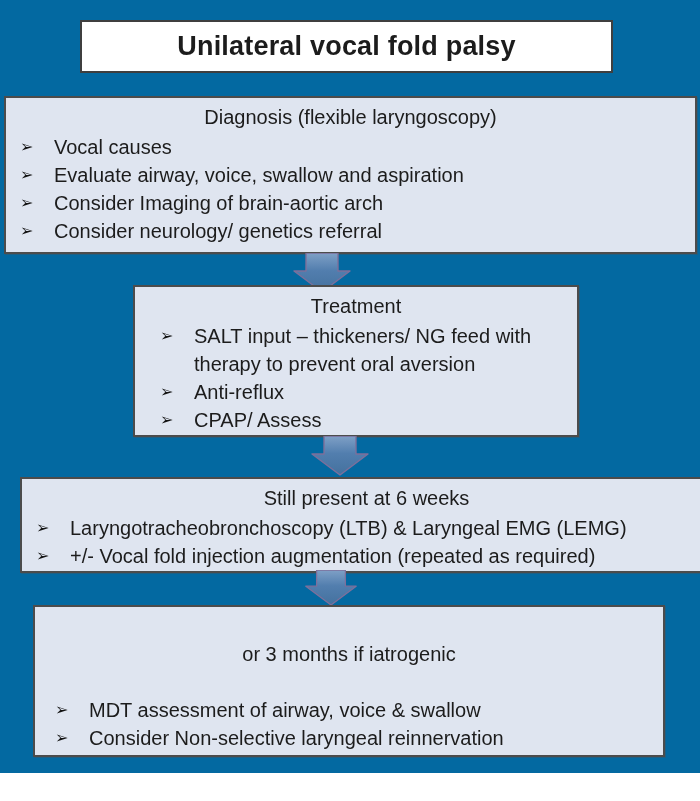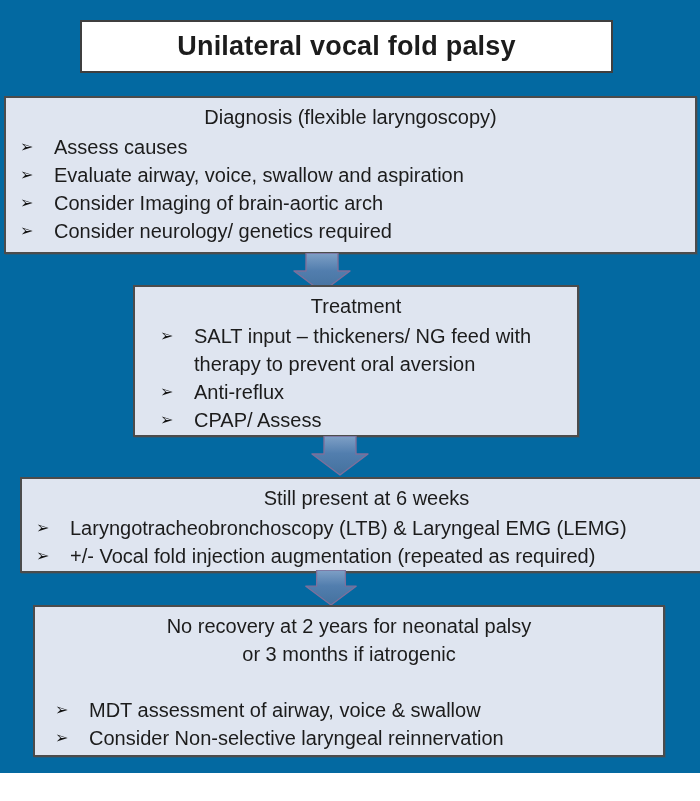--- a/index.html
+++ b/index.html
@@ -95,33 +95,33 @@
     <div class="title-text">Unilateral vocal fold palsy</div>
   </div>
 
   <div class="flow-box box-diagnosis">
     <div class="box-heading">
       <b>Diagnosis</b><span> (flexible laryngoscopy)</span>
     </div>
     <div class="bullet-list">
       <div class="bullet-item">
         <span class="bullet-glyph">➢</span>
-        <span class="bullet-text">Assess causes</span>
+        <span class="bullet-text">Vocal causes</span>
       </div>
       <div class="bullet-item">
         <span class="bullet-glyph">➢</span>
         <span class="bullet-text">Evaluate airway, voice, swallow and aspiration</span>
       </div>
       <div class="bullet-item">
         <span class="bullet-glyph">➢</span>
         <span class="bullet-text">Consider Imaging of brain-aortic arch</span>
       </div>
       <div class="bullet-item">
         <span class="bullet-glyph">➢</span>
-        <span class="bullet-text">Consider neurology/ genetics required</span>
+        <span class="bullet-text">Consider neurology/ genetics referral</span>
       </div>
     </div>
   </div>
 
   <svg class="down-arrow arrow-1" viewBox="0 0 58 40">
     <polygon points="13,0 45,0 45,18 57,18 29,39 1,18 13,18" fill="url(#arrowGrad)" stroke="#7e6f9b" stroke-width="1.4" stroke-linejoin="round"></polygon>
   </svg>
 
   <div class="flow-box box-treatment">
     <div class="box-heading">
@@ -162,21 +162,21 @@
       </div>
     </div>
   </div>
 
   <svg class="down-arrow arrow-3" viewBox="0 0 58 40">
     <polygon points="13,0 45,0 45,18 57,18 29,39 1,18 13,18" fill="url(#arrowGrad)" stroke="#7e6f9b" stroke-width="1.4" stroke-linejoin="round"></polygon>
   </svg>
 
   <div class="flow-box box-recovery">
     <div class="box-heading">
-      <b>No recovery at 2 years for neonatal palsy</b><br>
+      <br>
       <b>or 3 months if iatrogenic</b>
     </div>
     <div class="bullet-list">
       <div class="bullet-item">
         <span class="bullet-glyph">➢</span>
         <span class="bullet-text">MDT assessment of airway, voice &amp; swallow</span>
       </div>
       <div class="bullet-item">
         <span class="bullet-glyph">➢</span>
         <span class="bullet-text"><span>Consider </span><span class="bold">Non-selective laryngeal reinnervation</span></span>

